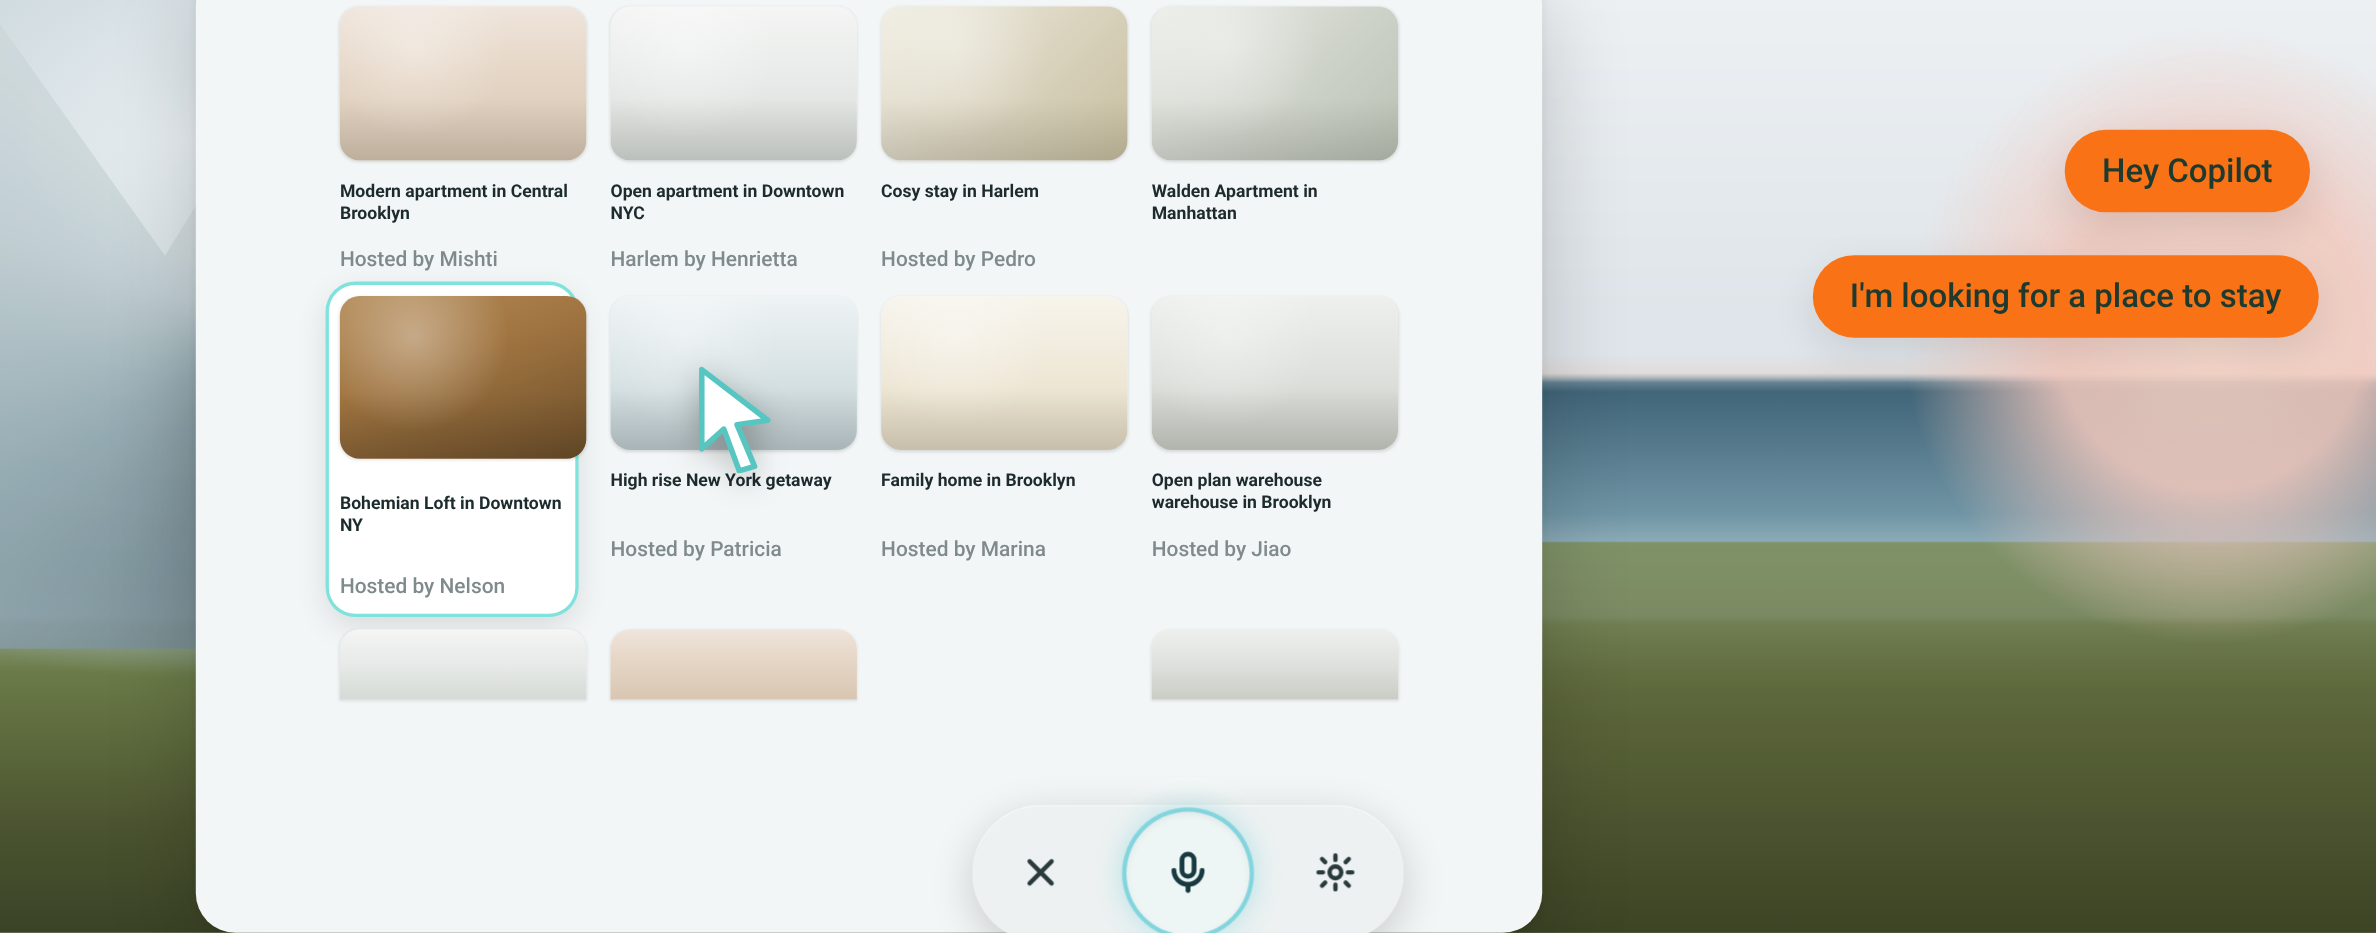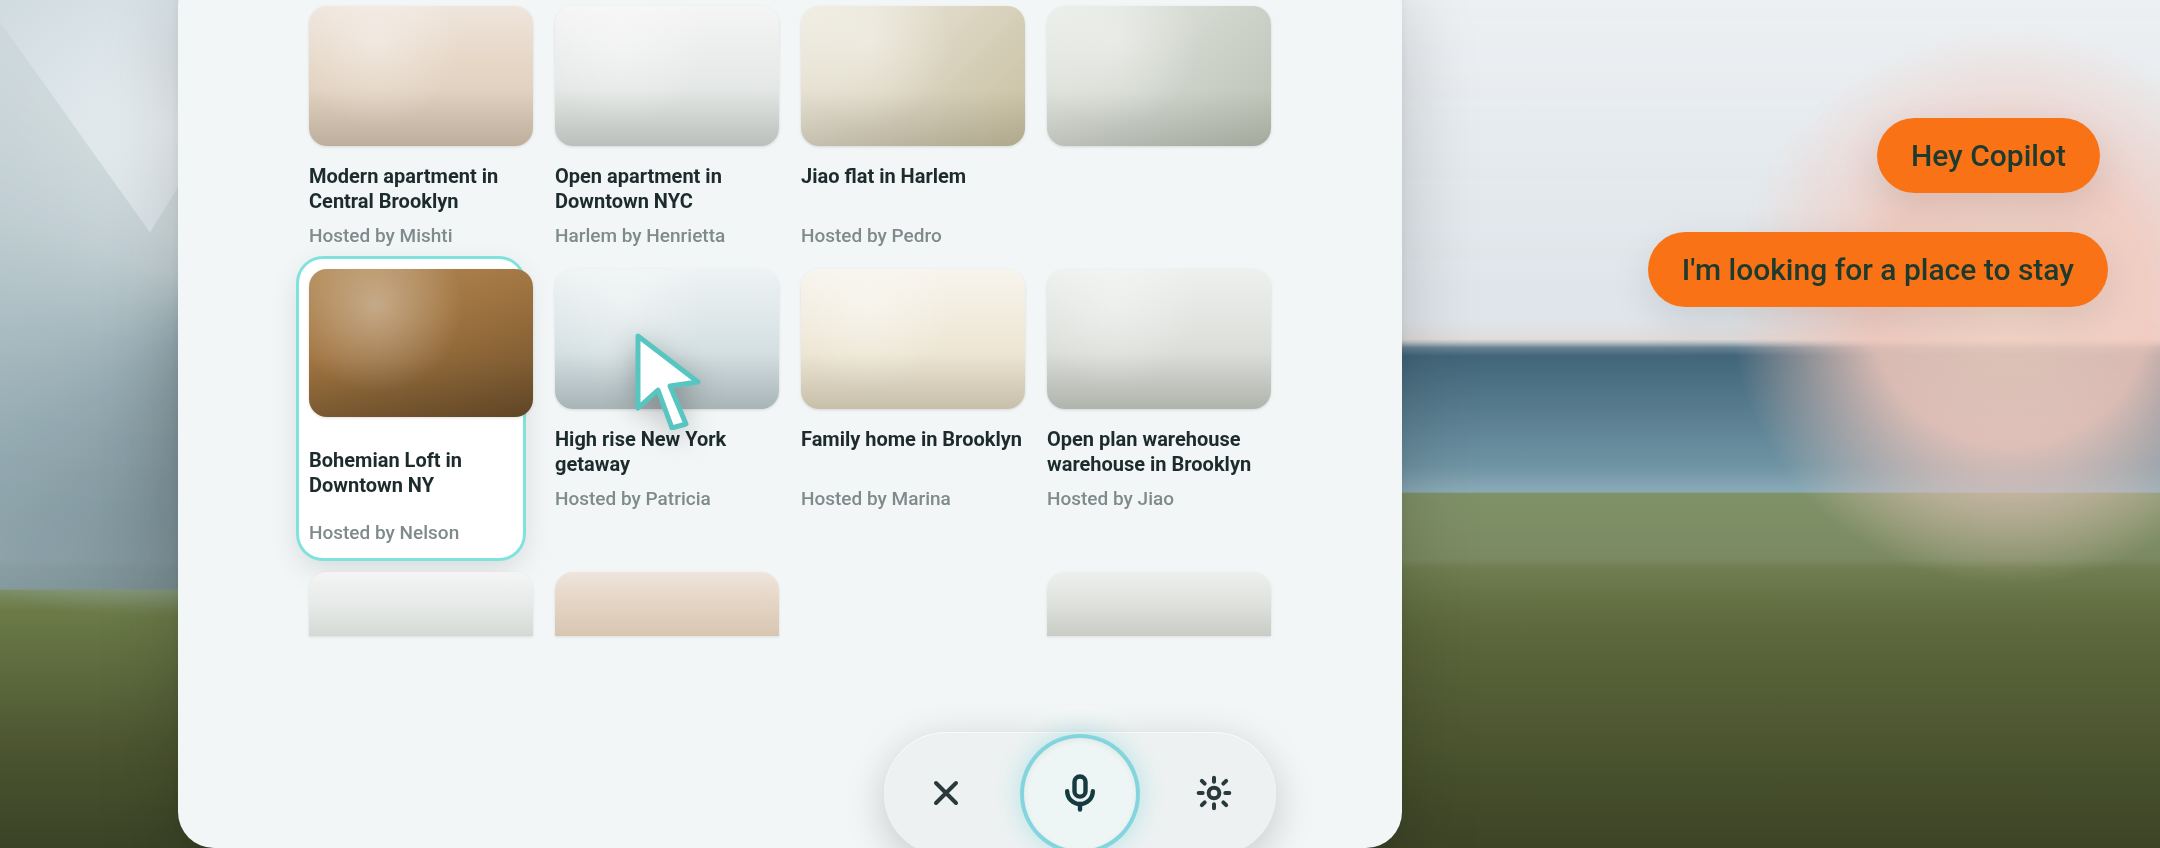--- a/index.html
+++ b/index.html
@@ -68,21 +68,21 @@
   .thumb {
     width: 224px; height: 140px;
     border-radius: 18px;
     background: #cfd3d0;
     box-shadow: 0 1px 3px rgba(0,0,0,.12);
     overflow: hidden;
     position: relative;
   }
   .title {
     margin-top: 18px;
-    font-size: 20px; line-height: 1.25;
+    font-size: 16px; line-height: 1.25;
     font-weight: 700;
     color: #1d2b2d;
     min-height: 50px;
   }
   .host {
     margin-top: 10px;
     font-size: 19px;
     color: #7f8a8b;
     font-weight: 500;
   }
@@ -195,26 +195,27 @@
     </div>
 
     <div class="card">
       <div class="thumb room-b"></div>
       <div class="title">Open apartment in Downtown NYC</div>
       <div class="host">Harlem by Henrietta</div>
     </div>
 
     <div class="card">
       <div class="thumb room-c"></div>
-      <div class="title">Jiao flat in Harlem</div>
+      <div class="title">Cosy stay in Harlem</div>
       <div class="host">Hosted by Pedro</div>
     </div>
 
     <div class="card">
       <div class="thumb room-d"></div>
+      <div class="title">Walden Apartment in Manhattan</div>
       <div class="host"></div>
     </div>
 
     <div class="card selected">
       <div class="thumb room-e"></div>
       <div class="title">Bohemian Loft in Downtown NY</div>
       <div class="host">Hosted by Nelson</div>
     </div>
 
     <div class="card">

